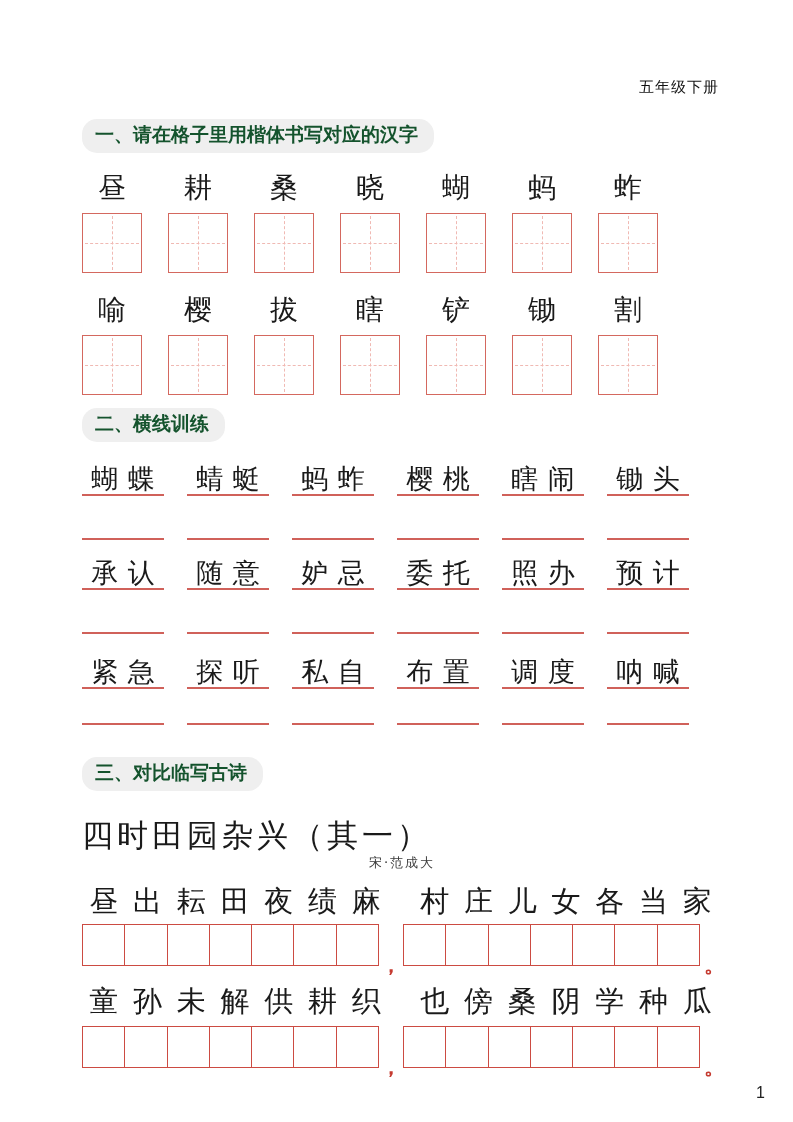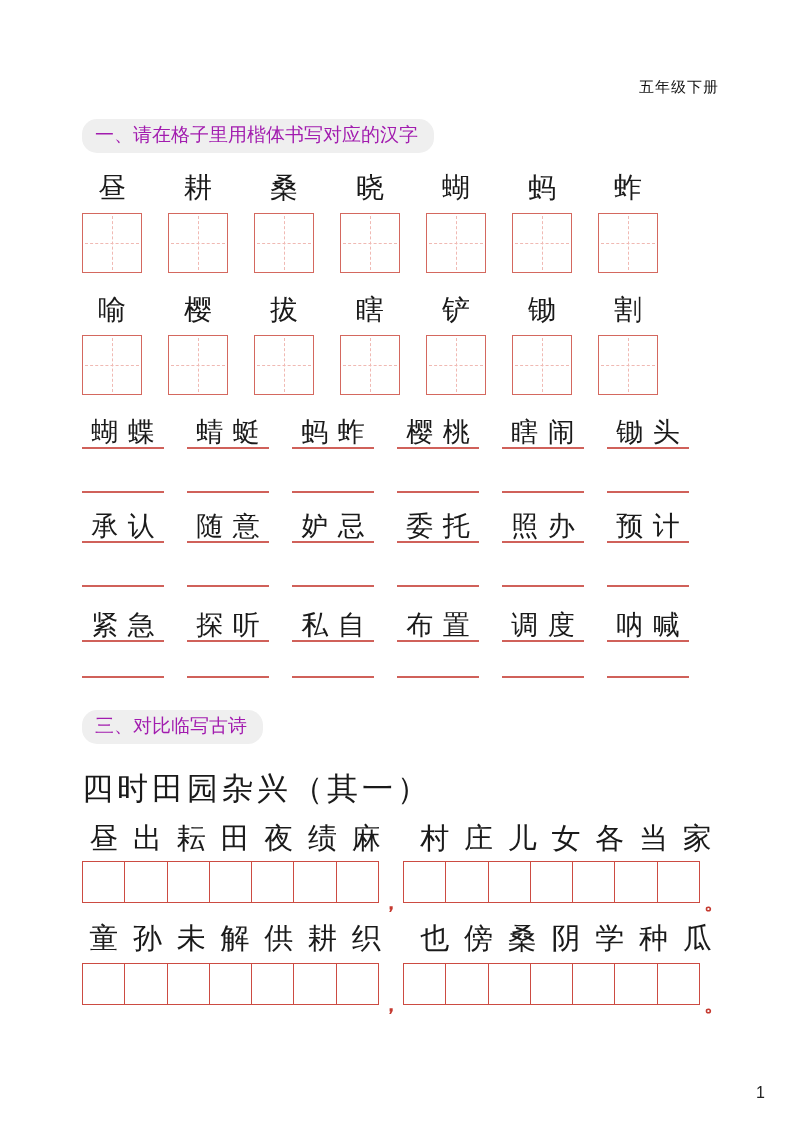--- a/index.html
+++ b/index.html
@@ -6,21 +6,21 @@
   html,body { background:#ffffff; }
   .page { position:relative; width:793px; height:1122px; background:#ffffff; overflow:hidden;
           font-family:"DejaVu Serif", serif; color:#1a1a1a; }
   .hdr { position:absolute; top:78px; right:74px; font-size:15px; letter-spacing:1px; color:#111;margin-left:6px; }
   .content { position:absolute; left:82px; top:0; width:640px; }
 
   .pill-wrap1 { margin-top:119px; }
   .pill-wrap2 { margin-top:13px; }
   .pill-wrap3 { margin-top:32px; }
   .pill { display:inline-block; background:#efefef; border-radius:15px; padding:3px 16px 5px 13px;
-          font-family:"Liberation Sans", sans-serif; font-weight:normal; font-size:19px; color:#a21caf; }
+          font-family:"Liberation Sans", sans-serif; font-weight:bold; font-size:19px; color:#14532d; }
 
   
   .s1-row { display:flex; gap:26px; }
   .s1-row.first { margin-top:18px; }
   .s1-row.second { margin-top:20px; }
   .s1-col { width:60px; display:flex; flex-direction:column; align-items:center; }
   .model-char { font-size:28px; line-height:33px; text-align:center; }
   .tian-box { margin-top:9px; width:60px; height:60px; border:1.5px solid #d4685f; position:relative; background:#fff; }
   .tian-box::before { content:""; position:absolute; left:2px; right:2px; top:50%; border-top:1px dashed #f0b9b3; }
   .tian-box::after  { content:""; position:absolute; top:2px; bottom:2px; left:50%; border-left:1px dashed #f0b9b3; }
@@ -126,20 +126,23 @@
             <div class="model-char">锄</div>
             <div class="tian-box"></div>
           </div>
           <div class="s1-col">
             <div class="model-char">割</div>
             <div class="tian-box"></div>
           </div>
         </div>
       </div>
 
+    <div class="pill-wrap2">
+      <span class="pill">二、横线训练</span>
+    </div>
     <div id="s2-rows">
         <div class="s2-row row-w1">
           <div class="word-cell">
             <span class="w-char">蝴</span>
             <span class="w-char">蝶</span>
           </div>
           <div class="word-cell">
             <span class="w-char">蜻</span>
             <span class="w-char">蜓</span>
           </div>
@@ -235,20 +238,21 @@
           <div class="blank-cell"></div>
           <div class="blank-cell"></div>
           <div class="blank-cell"></div>
         </div>
       </div>
 
     <div class="pill-wrap3">
       <span class="pill">三、对比临写古诗</span>
     </div>
     <div class="poem-title">四时田园杂兴（其一）</div>
+    <div class="poem-author">宋·范成大</div>
     <div id="s3-lines">
         <div class="poem-row l1">
           <div class="poem-group">
             <span class="p-cell">昼</span>
             <span class="p-cell">出</span>
             <span class="p-cell">耘</span>
             <span class="p-cell">田</span>
             <span class="p-cell">夜</span>
             <span class="p-cell">绩</span>
             <span class="p-cell">麻</span>

